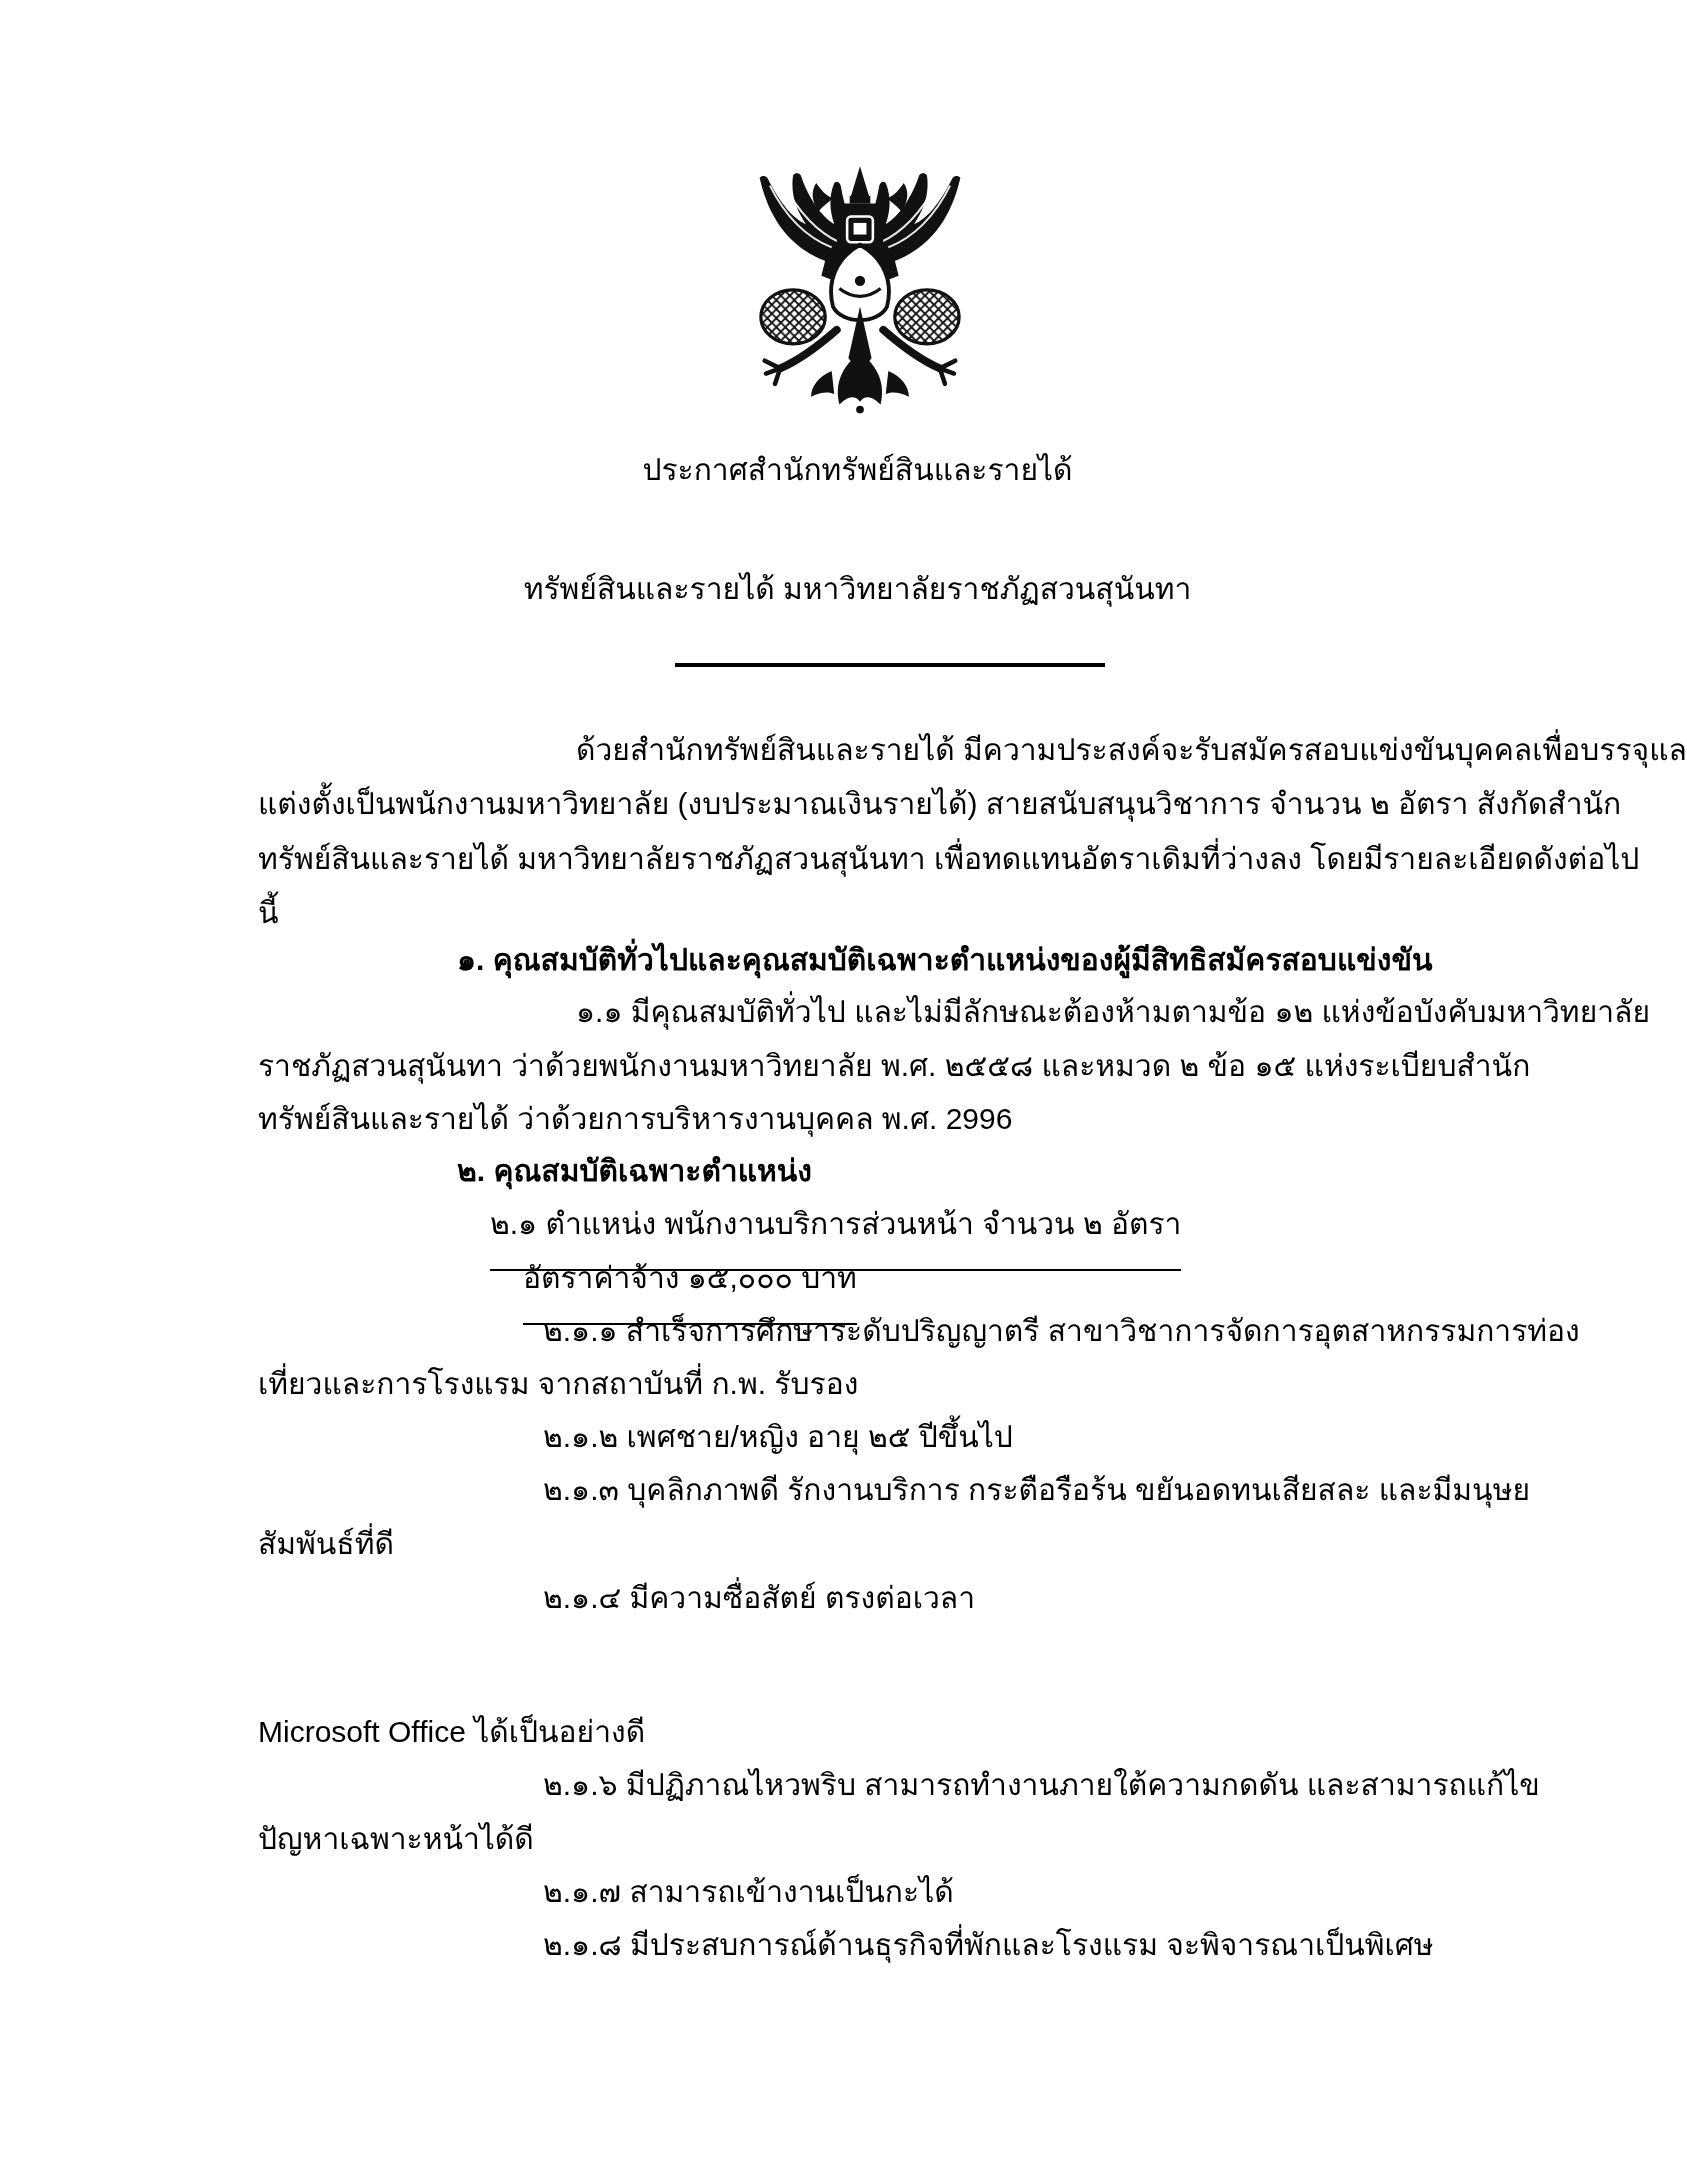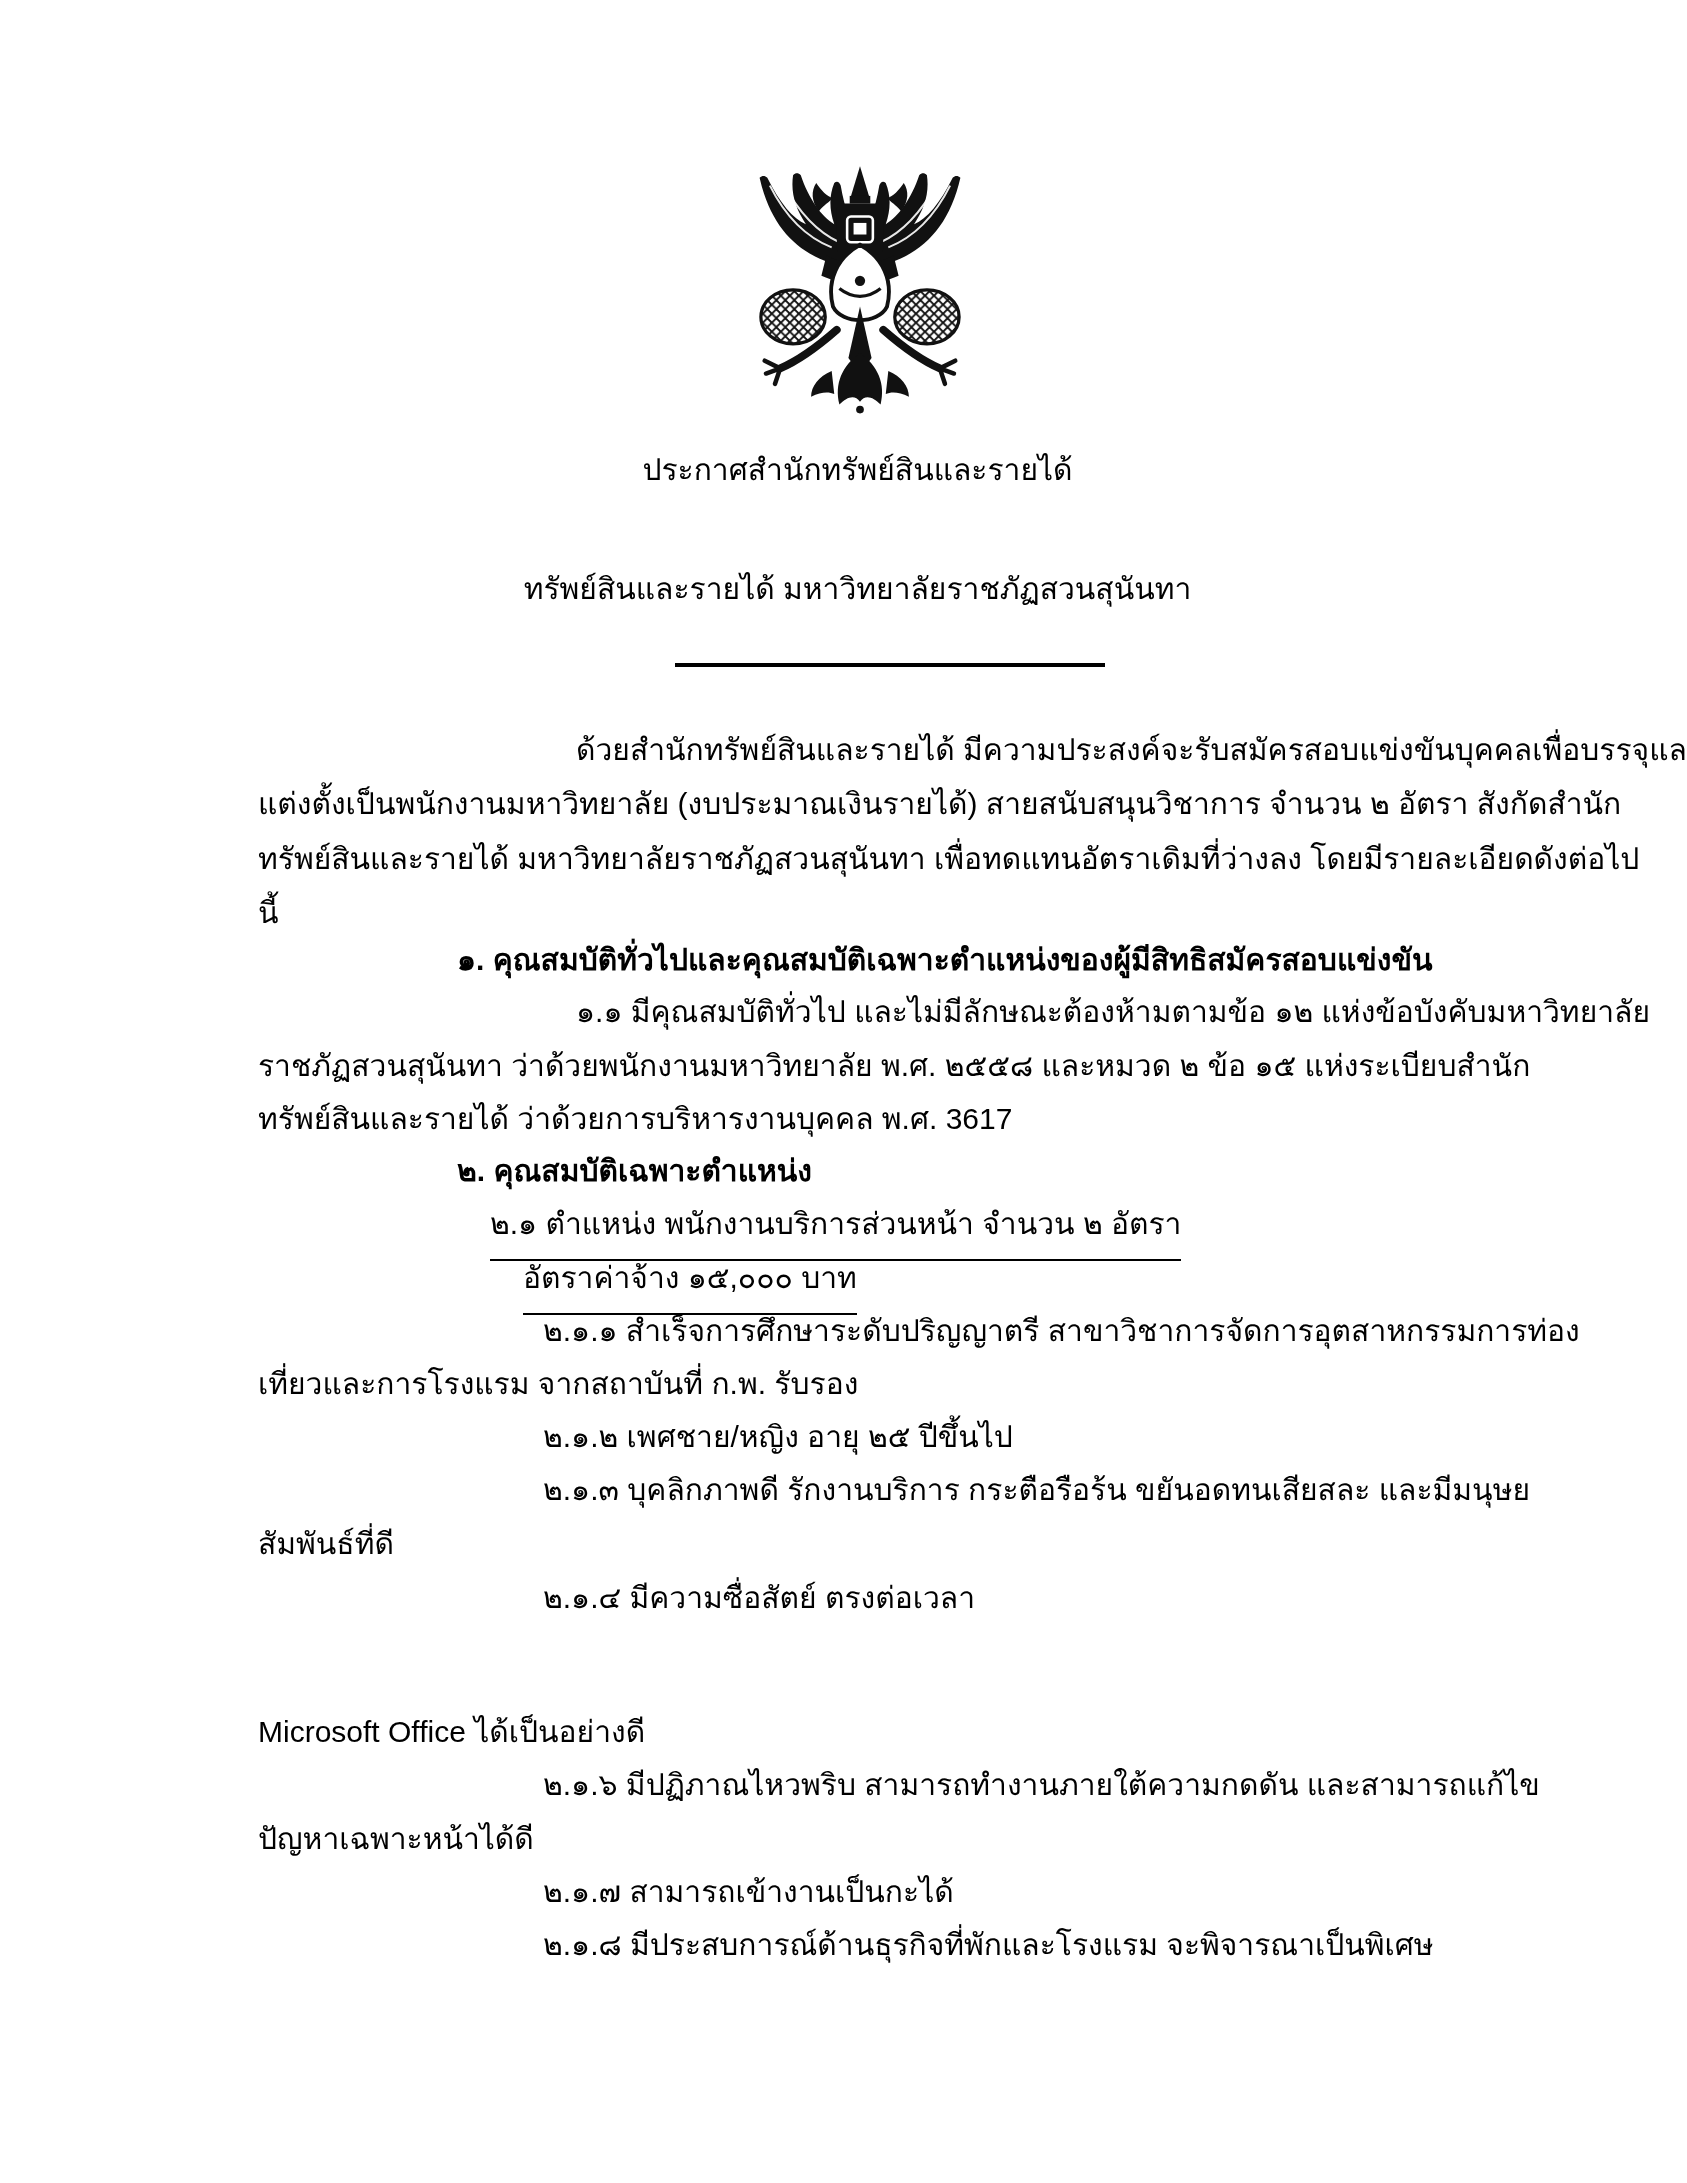--- a/index.html
+++ b/index.html
@@ -13,21 +13,21 @@
   }
   .ln{
     position:absolute;
     font-size:30px;
     line-height:49px;
     white-space:pre;
     color:#000;
   }
   .ctr{left:14px;width:100%;text-align:center;}
   .b{font-weight:bold;}
-  .u{border-bottom:2.6px solid #000;padding-bottom:11px;display:inline-block;}
+  .u{border-bottom:2.6px solid #000;padding-bottom:21px;display:inline-block;}
   .divider{position:absolute;background:#000;height:4px;}
   .emblem{position:absolute;left:731px;top:165px;width:258px;height:251px;}
   .emblem svg{width:100%;height:100%;}
 </style>
 </head>
 <body>
 
 <div class="page">
 
   <div class="emblem">
@@ -95,21 +95,21 @@
   <div class="divider" style="top:663px;left:675px;width:430px"></div>
 
   <div class="ln" style="top:725px;left:576px">ด้วยสำนักทรัพย์สินและรายได้ มีความประสงค์จะรับสมัครสอบแข่งขันบุคคลเพื่อบรรจุและ</div>
   <div class="ln" style="top:779px;left:258px">แต่งตั้งเป็นพนักงานมหาวิทยาลัย (งบประมาณเงินรายได้) สายสนับสนุนวิชาการ จำนวน ๒ อัตรา สังกัดสำนัก</div>
   <div class="ln" style="top:834px;left:258px">ทรัพย์สินและรายได้ มหาวิทยาลัยราชภัฏสวนสุนันทา เพื่อทดแทนอัตราเดิมที่ว่างลง โดยมีรายละเอียดดังต่อไป</div>
   <div class="ln" style="top:888px;left:258px">นี้</div>
 
   <div class="ln b" style="top:935px;left:457px">๑. คุณสมบัติทั่วไปและคุณสมบัติเฉพาะตำแหน่งของผู้มีสิทธิสมัครสอบแข่งขัน</div>
   <div class="ln" style="top:987px;left:576px">๑.๑ มีคุณสมบัติทั่วไป และไม่มีลักษณะต้องห้ามตามข้อ ๑๒ แห่งข้อบังคับมหาวิทยาลัย</div>
   <div class="ln" style="top:1041px;left:258px">ราชภัฏสวนสุนันทา ว่าด้วยพนักงานมหาวิทยาลัย พ.ศ. ๒๕๕๘ และหมวด ๒ ข้อ ๑๕ แห่งระเบียบสำนัก</div>
-  <div class="ln" style="top:1094px;left:258px">ทรัพย์สินและรายได้ ว่าด้วยการบริหารงานบุคคล พ.ศ. 3617</div>
+  <div class="ln" style="top:1094px;left:258px">ทรัพย์สินและรายได้ ว่าด้วยการบริหารงานบุคคล พ.ศ. 2996</div>
 
   <div class="ln b" style="top:1146px;left:457px">๒. คุณสมบัติเฉพาะตำแหน่ง</div>
 
   <div class="ln" style="top:1199px;left:490px"><span class="u">๒.๑ ตำแหน่ง พนักงานบริการส่วนหน้า จำนวน ๒ อัตรา</span></div>
 
   <div class="ln" style="top:1253px;left:523px"><span class="u">อัตราค่าจ้าง ๑๕,๐๐๐ บาท</span></div>
 
   <div class="ln" style="top:1306px;left:543px">๒.๑.๑ สำเร็จการศึกษาระดับปริญญาตรี สาขาวิชาการจัดการอุตสาหกรรมการท่อง</div>
   <div class="ln" style="top:1359px;left:258px">เที่ยวและการโรงแรม จากสถาบันที่ ก.พ. รับรอง</div>
   <div class="ln" style="top:1412px;left:543px">๒.๑.๒ เพศชาย/หญิง อายุ ๒๕ ปีขึ้นไป</div>

